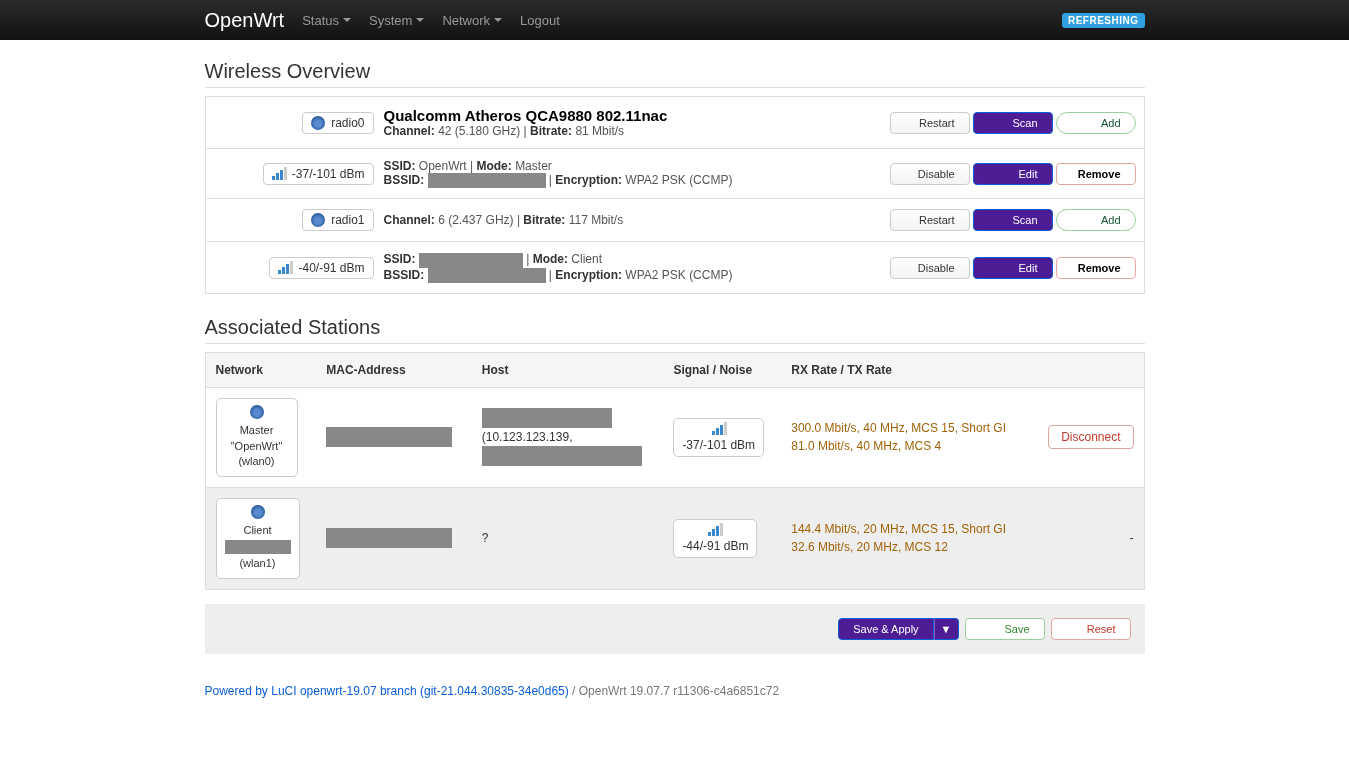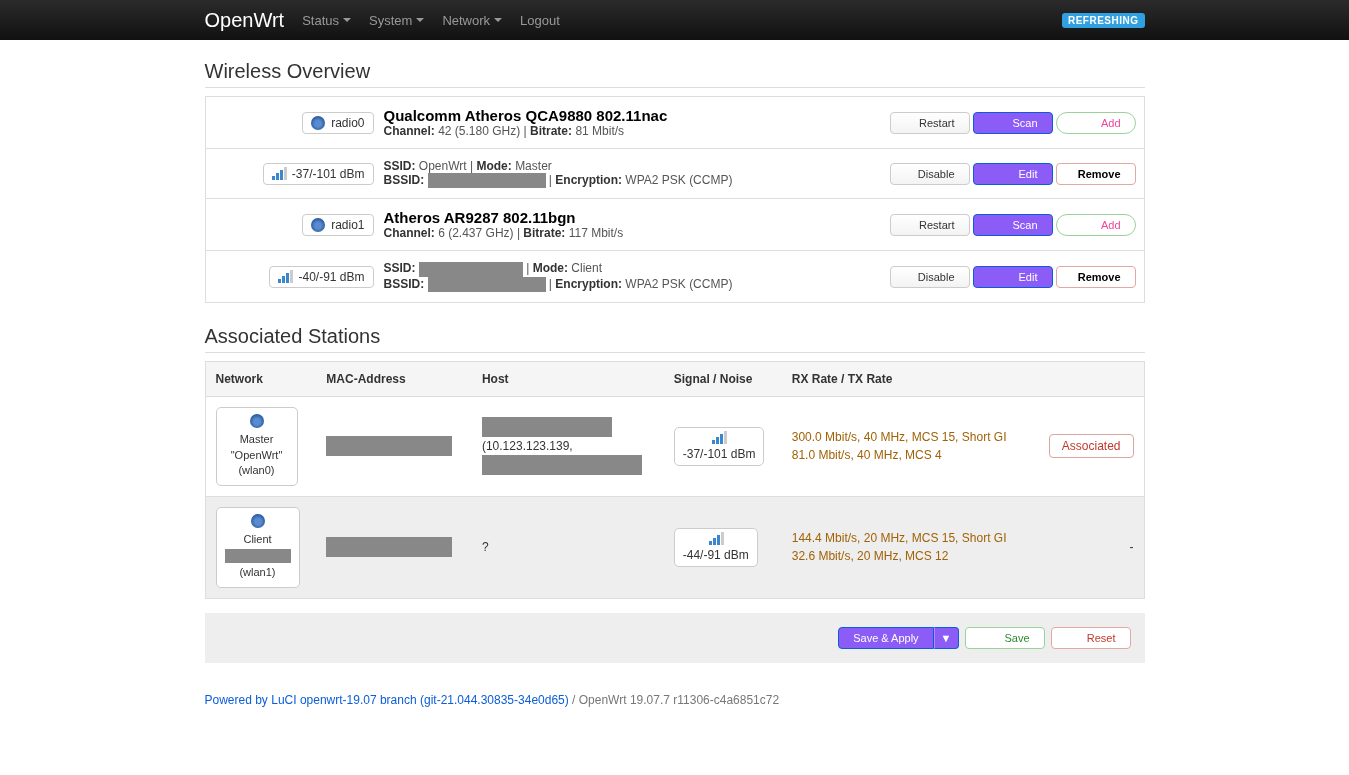--- a/index.html
+++ b/index.html
@@ -38,22 +38,22 @@
 .radio-icon { width: 14px; height: 14px; border-radius: 50%; background: radial-gradient(circle at 50% 55%, #5a8bd0 30%, #2a5b9d 70%); display:inline-block;}
 
 .device-name { font-size: 15px; font-weight: bold; color: #000; }
 .info-line { font-size: 12px; color: #555; }
 .info-line b { font-weight: bold; color: #333; }
 .redacted { display: inline-block; background: #888; color: #888; height: 15px; vertical-align: middle; }
 
 
 .btn { display: inline-block; padding: 4px 14px; font-size: 11px; border: 1px solid #ccc; background: #fff; border-radius: 4px; cursor: pointer; text-align: right; min-width: 80px; }
 .btn-default { background: linear-gradient(#fff,#f3f3f3); color: #333; }
-.btn-primary { background: #8b5cf6; color: #fff; border-color: #0b5ed7; }
-.btn-success-outline { color: #ec4899; border-color: #9bd29b; background: #fff; border-radius: 11px; }
+.btn-primary { background: #4c1d95; color: #fff; border-color: #0b5ed7; }
+.btn-success-outline { color: #14532d; border-color: #9bd29b; background: #fff; border-radius: 11px; }
 .btn-danger-outline { color: #000000; border-color: #e2a9a3; background: #fff; font-weight: bold; }
 
 
 .assoc-table { width: 100%; border: 1px solid #ddd; border-collapse: collapse; }
 .assoc-head { background: #f5f5f5; }
 .assoc-table th, .assoc-table td { padding: 10px 10px; text-align: left; font-size: 12px; vertical-align: middle; }
 .assoc-table th { font-weight: bold; color: #333; font-size: 12px; }
 .assoc-table tr { border-bottom: 1px solid #ddd; }
 .assoc-table tbody tr:nth-child(even) { background: #eee; }
 .network-badge { border: 1px solid #ccc; border-radius: 5px; padding: 6px 8px; display: inline-block; text-align: center; font-size: 11px; line-height: 1.4; min-width: 82px; background: #fff;}
@@ -165,21 +165,20 @@
     </div>
 
     <div class="wifi-row">
       <div class="col-left">
         <span class="badge-box">
           <span class="radio-icon"></span>
           <span>radio1</span>
         </span>
       </div>
       <div class="col-mid">
-        <div class="device-name">Atheros AR9287 802.11bgn</div>
         <div class="info-line">
           <b>Channel:</b>
           <span>6 (2.437 GHz)</span> |
           <b>Bitrate:</b>
           <span>117 Mbit/s</span>
         </div>
       </div>
       <div class="col-right">
         <button class="btn btn-default">Restart</button>
         <button class="btn btn-primary">Scan</button>
@@ -258,21 +257,21 @@
         <td>
           <div class="signal-badge">
             <span class="signal-icon"><span class="b1"></span><span class="b2"></span><span class="b3"></span><span class="b4"></span></span><br>
             <span>-37/-101 dBm</span>
           </div>
         </td>
         <td class="rate-text">
           <div>300.0 Mbit/s, 40 MHz, MCS 15, Short GI</div>
           <div>81.0 Mbit/s, 40 MHz, MCS 4</div>
         </td>
-        <td style="text-align:right"><button class="disc-btn">Associated</button></td>
+        <td style="text-align:right"><button class="disc-btn">Disconnect</button></td>
       </tr>
       <tr>
         <td>
           <div class="network-badge">
             <span class="radio-icon"></span><br>
             <span>Client</span>
             <div class="redacted-block"></div>
             <span>(wlan1)</span>
           </div>
         </td>

